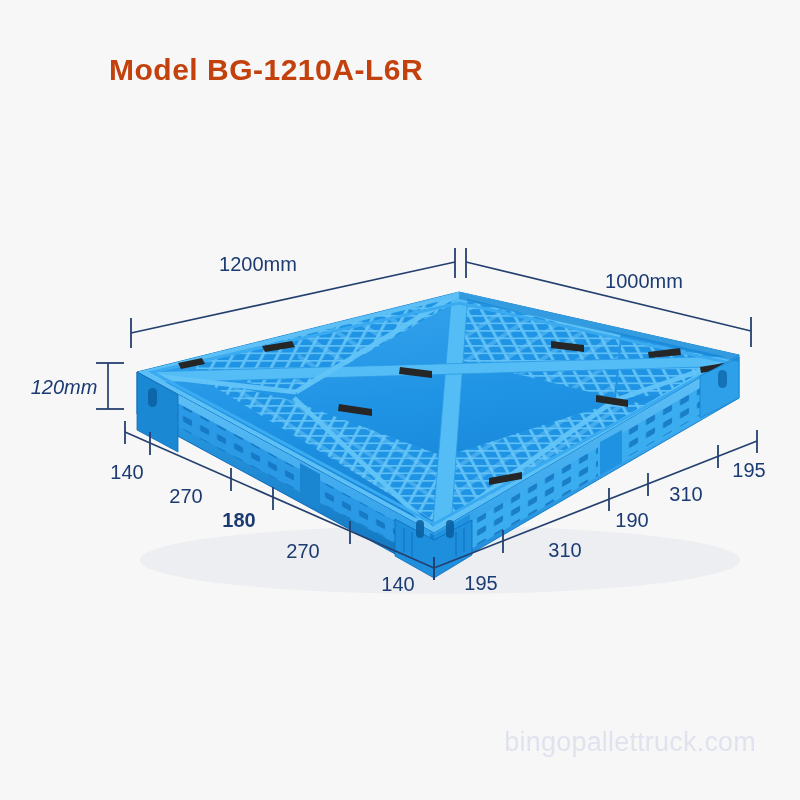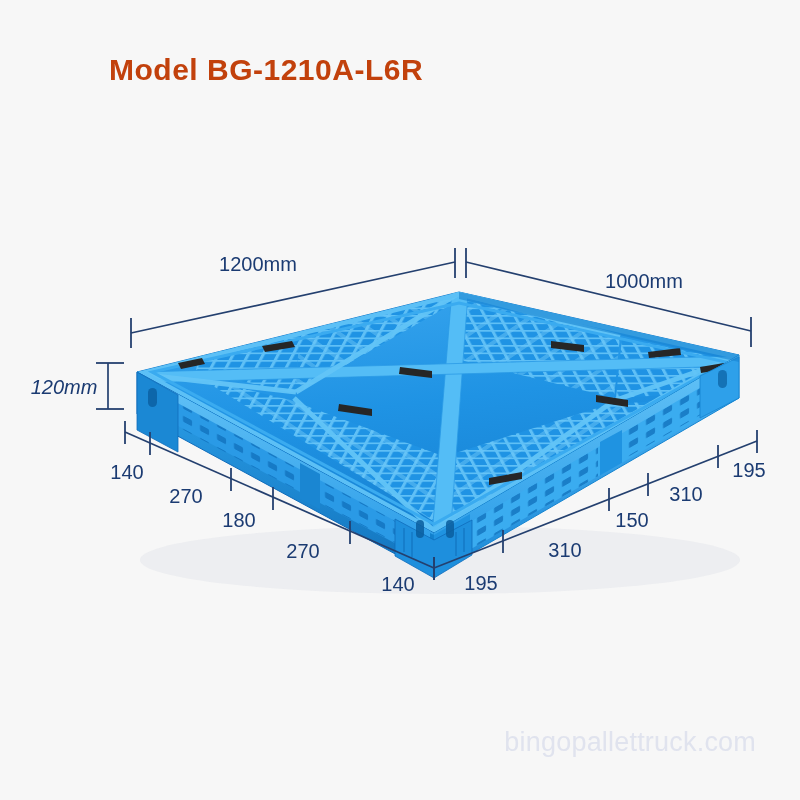--- a/index.html
+++ b/index.html
@@ -264,24 +264,24 @@
     <line class="tick" x1="718" y1="445" x2="718" y2="468"></line>
     <line class="tick" x1="757" y1="430" x2="757" y2="453"></line>
   </svg>
 
   <div class="dim big" style="left:258px;top:264px;">1200mm</div>
   <div class="dim big" style="left:644px;top:281px;text-align:center;">1000mm</div>
   <div class="dim big" style="left:64px;top:387px;font-style:italic;">120mm</div>
 
   <div class="dim small" style="left:127px;top:472px;">140</div>
   <div class="dim small" style="left:186px;top:496px;">270</div>
-  <div class="dim small" style="left:239px;top:520px;">180</div>
+  <div class="dim small" style="left:239px;top:520px;font-weight:bold;">180</div>
   <div class="dim small" style="left:303px;top:551px;">270</div>
   <div class="dim small" style="left:398px;top:584px;">140</div>
 
   <div class="dim small" style="left:481px;top:583px;">195</div>
   <div class="dim small" style="left:565px;top:550px;">310</div>
-  <div class="dim small" style="left:632px;top:520px;">150</div>
+  <div class="dim small" style="left:632px;top:520px;">190</div>
   <div class="dim small" style="left:686px;top:494px;">310</div>
   <div class="dim small" style="left:749px;top:470px;">195</div>
 
   <div class="watermark">bingopallettruck.com</div>
 </div>
 
 </body></html>

